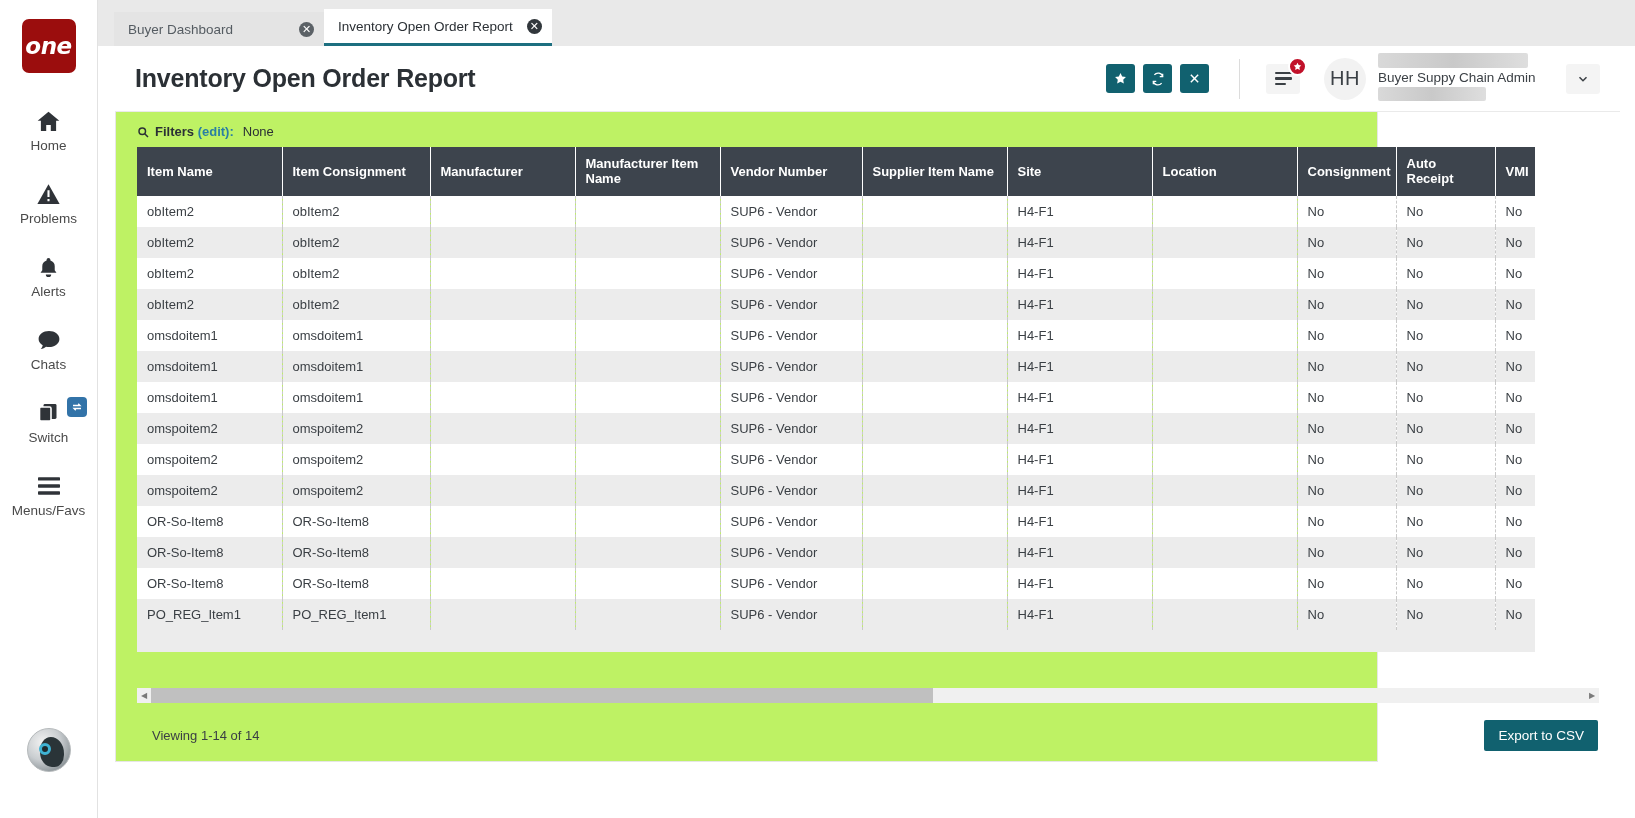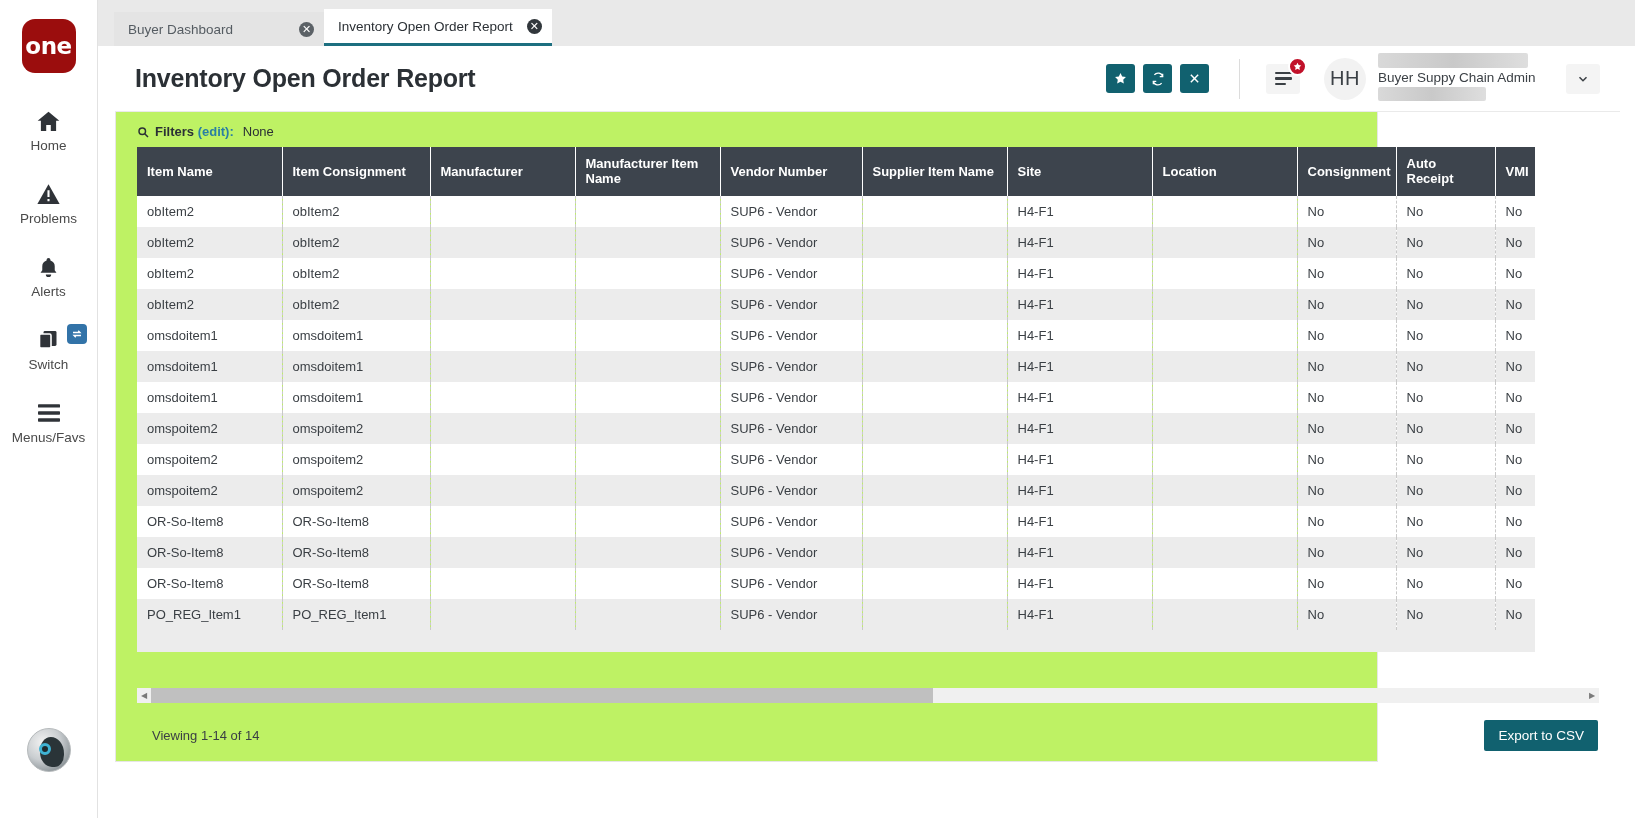--- a/index.html
+++ b/index.html
@@ -23,27 +23,28 @@
     width: 98px; height: 818px;
     background: #ffffff;
     border-right: 1px solid #e2e2e2;
     display: flex; flex-direction: column;
     align-items: center;
   }
   .brand-logo {
     width: 54px; height: 54px;
     margin-top: 19px;
     background: #9b0d0d;
-    border-radius: 13px;
+    border-radius: 7px;
     display: flex; align-items: center; justify-content: center;
     color: #ffffff;
     font-size: 23px;
     font-weight: bold;
     letter-spacing: -0.5px;
     font-family: "DejaVu Sans", sans-serif;
+    font-style: italic;
   }
   .nav-list { margin-top: 20px; width: 100%; }
   .nav-item {
     width: 100%;
     height: 73px;
     display: flex; flex-direction: column;
     align-items: center; justify-content: center;
     position: relative;
     cursor: pointer;
   }
@@ -369,20 +370,28 @@
           <span class="nav-icon">
             <svg width="23" height="25" viewBox="0 0 24 24" fill="#2f3338">
               <path d="M12 2a2 2 0 0 1 2 2v.6a6.5 6.5 0 0 1 4.5 6.2v4l1.8 2.8H3.7L5.5 14.8v-4A6.5 6.5 0 0 1 10 4.6V4a2 2 0 0 1 2-2z"></path>
               <path d="M9.2 19.2h5.6a2.8 2.8 0 0 1-5.6 0z"></path>
             </svg>
           </span>
           <span class="nav-label">Alerts</span>
         </div>
         <div class="nav-item">
           <span class="nav-icon">
+            <svg width="26" height="24" viewBox="0 0 24 24" fill="#2f3338">
+              <path d="M12 3C6.2 3 1.6 6.5 1.6 10.9c0 2.6 1.6 4.9 4.1 6.3-.2 1.4-.9 2.8-2 3.8 2.2-.3 4-1.2 5.3-2.3 1 .2 2 .3 3 .3 5.8 0 10.4-3.5 10.4-8.1S17.8 3 12 3z"></path>
+            </svg>
+          </span>
+          <span class="nav-label">Chats</span>
+        </div>
+        <div class="nav-item">
+          <span class="nav-icon">
             <svg width="27" height="24" viewBox="0 0 24 24" fill="#2f3338">
               <rect x="7" y="3" width="13" height="15" rx="1.4"></rect>
               <rect x="3" y="6" width="11.5" height="14" rx="1.4" fill="#2f3338" stroke="#fff" stroke-width="1.6"></rect>
             </svg>
           </span>
           <span class="nav-label">Switch</span>
           <span class="switch-badge">
             <svg width="12" height="12" viewBox="0 0 24 24" fill="none" stroke="#fff" stroke-width="2.6">
               <path d="M4 9h14l-3.5-3.5M20 15H6l3.5 3.5"></path>
             </svg>

